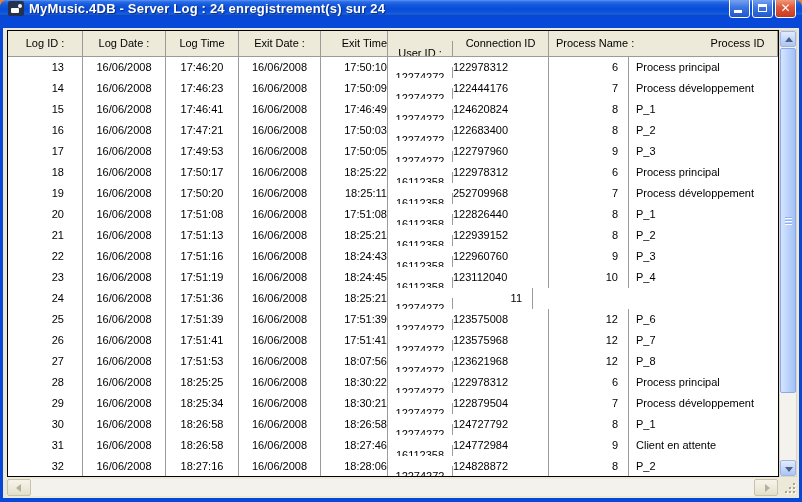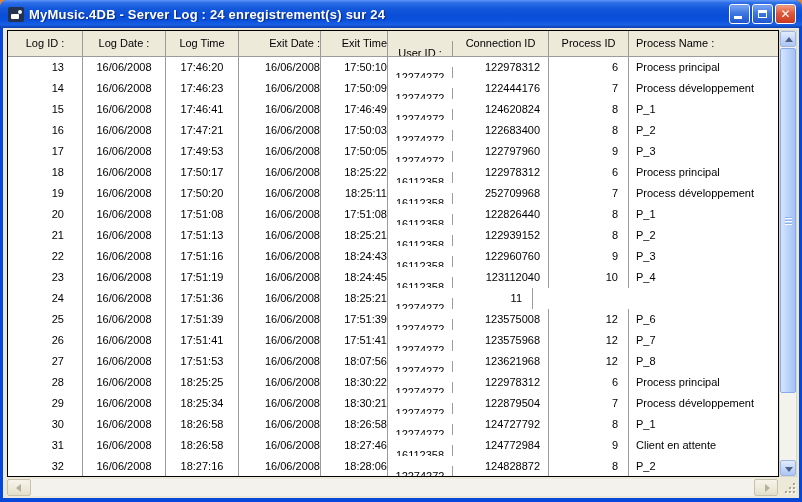--- a/index.html
+++ b/index.html
@@ -1,19 +1,19 @@
 <!DOCTYPE html>
 <html><head>
 <meta charset="utf-8">
 <style>
   html,body{margin:0;padding:0;background:#E08436;font-family:"Liberation Sans","DejaVu Sans",sans-serif;}
   .stage{position:relative;width:802px;height:502px;overflow:hidden;}
   .window{position:absolute;left:0;top:0;width:802px;height:502px;background:#0848D8;border-radius:8px 8px 0 0;}
   
-  .titlebar{position:absolute;left:0;top:0;width:802px;height:28px;border-radius:7px 7px 0 0;
+  .titlebar{position:absolute;left:0;top:0;width:802px;height:16px;border-radius:7px 7px 0 0;
     background:linear-gradient(180deg,#5E96F7 0%,#2E6FE8 10%,#1459DB 30%,#0A4ED8 55%,#0A51DD 72%,#1960E3 88%,#0B3FB0 100%);
     display:flex;align-items:center;box-sizing:border-box;padding:0 6px 0 6px;}
   .appicon{width:16px;height:15px;margin:0 5px 0 2px;background:#24324E;border-radius:2px;position:relative;flex:0 0 auto;}
   .appicon::after{content:"";position:absolute;left:3px;bottom:3px;width:8px;height:5px;background:#FFF;border-radius:1px;}
   .appicon::before{content:"";position:absolute;right:2px;top:3px;width:4px;height:4px;background:#F6F6F6;border-radius:50%;}
   .title{color:#FFF;font-weight:bold;font-size:13px;letter-spacing:0.2px;text-shadow:1px 1px 1px #0A2A80;
     flex:1 1 auto;white-space:nowrap;overflow:hidden;}
   .tbtns{display:flex;gap:2px;flex:0 0 auto;}
   .tbtn{width:21px;height:20px;border-radius:3px;border:1px solid #FFF;box-sizing:border-box;position:relative;
     background:linear-gradient(180deg,#7FA8F2 0%,#3E77E2 45%,#2057CE 100%);box-shadow:inset 0 0 1px #1A46A8;}
@@ -26,24 +26,24 @@
   
   .grid{position:absolute;left:4px;top:2px;width:772px;height:447px;background:#14b8a6;border:1px solid #000;box-sizing:border-box;overflow:hidden;}
   .hdr{display:flex;height:25px;background:#EDEADA;border-bottom:1px solid #9B9B9B;}
   .row{display:flex;height:21px;background:#FFF;}
   .cell{box-sizing:border-box;border-right:1px solid #9B9B9B;font-size:11px;color:#000;line-height:21px;
     white-space:nowrap;overflow:hidden;}
   .hdr .cell{line-height:24px;}
   .c0{width:75px;text-align:right;padding-right:18px;}
   .c1{width:83px;text-align:center;}
   .c2{width:73px;text-align:center;}
-  .c3{width:82px;text-align:right;}
+  .c3{width:82px;text-align:center;}
   .c4{width:67px;text-align:right;}
   .c5{width:65px;text-align:center;margin-top:10px;}
-  .c6{width:96px;text-align:right;padding-right:8px;}
+  .c6{width:96px;}
   .c7{width:80px;text-align:right;padding-right:10px;}
   .c8{width:149px;text-align:left;padding-left:7px;border-right:none;}
   .hdr .c0,.hdr .c6,.hdr .c7{text-align:center;padding:0;}
   
   .vscroll{position:absolute;left:776px;top:2px;width:18px;height:447px;background:#F3F2EC;border:1px solid #DAD7C8;box-sizing:border-box;}
   .vbtn{position:absolute;left:0;width:16px;height:16px;border:1px solid #9EB6E4;border-radius:2px;box-sizing:border-box;
     background:linear-gradient(180deg,#E2ECFD 0%,#C6D8FA 50%,#ADC5F2 100%);}
   .vbtn.up{top:0;}
   .vbtn.down{bottom:0;}
   .arr{position:absolute;left:4px;width:0;height:0;border-left:4px solid transparent;border-right:4px solid transparent;}
@@ -94,22 +94,22 @@
 
       <div class="grid" id="log-table">
           <div class="hdr">
             <div class="cell c0">Log ID :</div>
             <div class="cell c1">Log Date :</div>
             <div class="cell c2">Log Time</div>
             <div class="cell c3">Exit Date :</div>
             <div class="cell c4">Exit Time</div>
             <div class="cell c5">User ID :</div>
             <div class="cell c6">Connection ID</div>
+            <div class="cell c8">Process Name :</div>
             <div class="cell c7">Process ID</div>
-            <div class="cell c8">Process Name :</div>
           </div>
           <div class="row">
             <div class="cell c0">13</div>
             <div class="cell c1">16/06/2008</div>
             <div class="cell c2">17:46:20</div>
             <div class="cell c3">16/06/2008</div>
             <div class="cell c4">17:50:10</div>
             <div class="cell c5">12274272</div>
             <div class="cell c6">122978312</div>
             <div class="cell c7">6</div>

